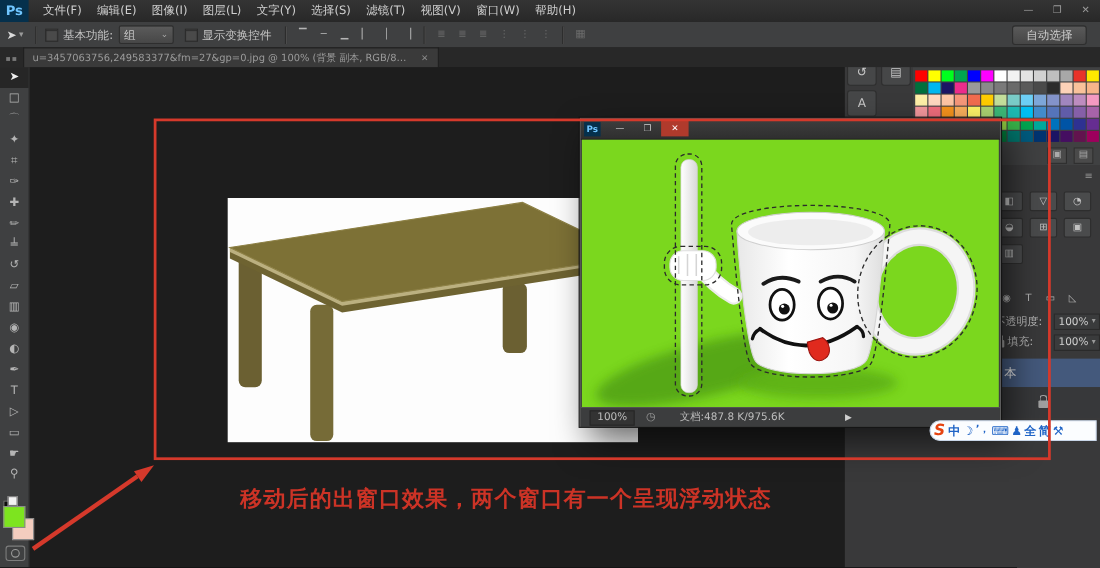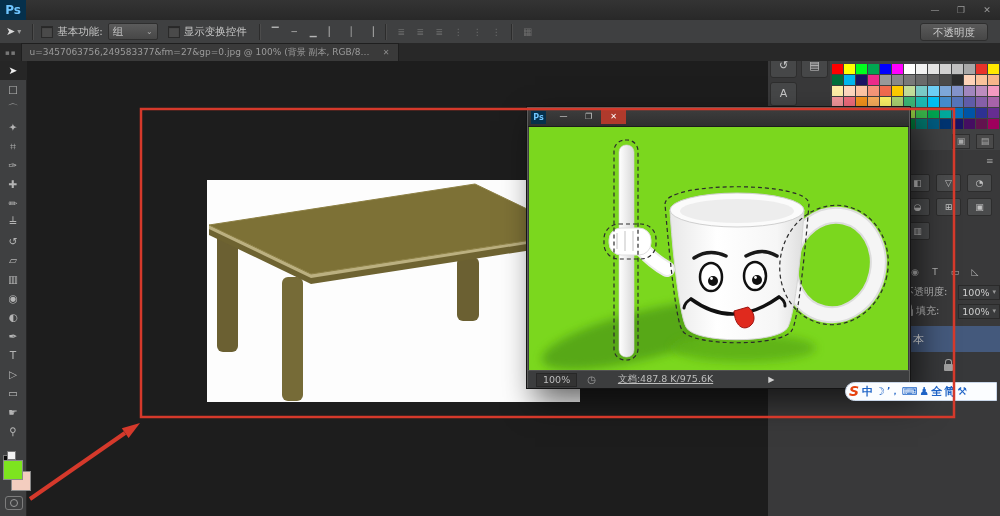--- a/index.html
+++ b/index.html
@@ -94,21 +94,21 @@
   .fw-title{height:18px;background:linear-gradient(#3e3e3e,#2f2f2f);display:flex;align-items:center;border-bottom:1px solid #1c1c1c;}
   .fw-logo{width:15px;height:13px;background:#05304c;color:#6fc5ff;font-size:8px;font-weight:bold;text-align:center;line-height:13px;margin:0 5px 0 3px;}
   .fw-title-text{font-size:10px;color:#cccccc;white-space:nowrap;overflow:hidden;flex:1;}
   .fw-btns{display:flex;margin-right:2px;}
   .fw-btns div{width:25px;height:14px;color:#cfcfcf;font-size:8px;line-height:14px;text-align:center;}
   .fw-btns div.selected{background:#b03a2c;color:#fff;}
   .fw-content{height:243px;margin:0 1px;position:relative;overflow:hidden;}
   .fw-status{height:17px;display:flex;align-items:center;background:#3c3d3e;border-top:1px solid #525252;font-size:9.5px;color:#bdbdbd;}
   .fw-zoom{background:#333;border:1px solid #272727;padding:0 6px;margin-left:8px;height:12px;line-height:12px;}
   .fw-clock{margin-left:10px;color:#9a9a9a;font-size:10px;}
-  .fw-docinfo{margin-left:22px;text-decoration:underline;}
+  .fw-docinfo{margin-left:22px;}
   .fw-flyout{margin-left:55px;color:#cfcfcf;font-size:8px;}
 
   
   .ime-bar{position:absolute;left:845px;top:382px;width:152px;height:19px;background:#fbfdff;border:1px solid #c9d6e8;
            border-radius:10px 0 0 10px;display:flex;align-items:center;gap:2px;padding:0 3px;z-index:20;box-sizing:border-box;}
   .ime-item{color:#1e63c6;font-size:11px;font-weight:bold;line-height:17px;}
   .ime-bar [data-name="sogou-logo"]{color:#e64310;font-style:italic;font-weight:900;font-size:14px;margin-right:1px;}
   .ime-bar [data-name="ime-punctuation-icon"]{font-size:9px;}
 
   
@@ -116,20 +116,32 @@
            letter-spacing:1px;z-index:30;font-family:"DejaVu Serif","Liberation Serif",serif;}
   .anno-svg{position:absolute;left:0;top:0;width:1000px;height:516px;z-index:30;pointer-events:none;}
 </style>
 </head>
 <body>
 
 <div class="screen" data-name="photoshop-app-window">
 
   <div class="menubar" data-name="menu-bar">
     <div class="ps-logo" data-name="app-logo">Ps</div>
+    <div class="menus" data-name="menu-list">
+        <div class="menu-item" data-name="menu-item">文件(F)</div>
+        <div class="menu-item" data-name="menu-item">编辑(E)</div>
+        <div class="menu-item" data-name="menu-item">图像(I)</div>
+        <div class="menu-item" data-name="menu-item">图层(L)</div>
+        <div class="menu-item" data-name="menu-item">文字(Y)</div>
+        <div class="menu-item" data-name="menu-item">选择(S)</div>
+        <div class="menu-item" data-name="menu-item">滤镜(T)</div>
+        <div class="menu-item" data-name="menu-item">视图(V)</div>
+        <div class="menu-item" data-name="menu-item">窗口(W)</div>
+        <div class="menu-item" data-name="menu-item">帮助(H)</div>
+      </div>
     <div class="win-controls" data-name="window-controls">
         <div class="win-ctrl" data-name="app-minimize-button">—</div>
         <div class="win-ctrl" data-name="app-restore-button">❐</div>
         <div class="win-ctrl" data-name="app-close-button">✕</div>
       </div>
   </div>
 
   <div class="optionsbar" data-name="options-bar">
     <span class="opt-tool" data-name="current-tool-icon">➤</span>
     <span class="caret" data-name="tool-preset-caret-icon">▾</span>
@@ -155,21 +167,21 @@
     <div class="icon-row dim" data-name="distribute-buttons">
         <div data-name="distribute-top-icon">≣</div>
         <div data-name="distribute-middle-icon">≣</div>
         <div data-name="distribute-bottom-icon">≣</div>
         <div data-name="distribute-left-icon">⋮</div>
         <div data-name="distribute-center-icon">⋮</div>
         <div data-name="distribute-right-icon">⋮</div>
       </div>
     <span class="sep" data-name="separator"></span>
     <span class="opt-icon" data-name="auto-align-icon">▦</span>
-    <div class="workspace-btn" data-name="workspace-switcher-button">不透明度</div>
+    <div class="workspace-btn" data-name="workspace-switcher-button">自动选择</div>
   </div>
 
   <div class="tabbar" data-name="document-tab-bar">
     <span class="tabstrip-icon" data-name="tab-strip-icon">▪▪</span>
     <div class="doc-tab" data-name="document-tab">
       <span class="doc-tab-title" data-name="document-tab-title">u=3457063756,249583377&amp;fm=27&amp;gp=0.jpg @ 100% (背景 副本, RGB/8#) *</span>
       <span class="doc-tab-close" data-name="tab-close-icon">✕</span>
     </div>
   </div>
 
@@ -437,20 +449,21 @@
       <div class="ime-item" data-name="ime-chinese-mode">中</div>
       <div class="ime-item" data-name="ime-moon-icon">☽</div>
       <div class="ime-item" data-name="ime-punctuation-icon">’，</div>
       <div class="ime-item" data-name="ime-keyboard-icon">⌨</div>
       <div class="ime-item" data-name="ime-user-icon">♟</div>
       <div class="ime-item" data-name="ime-fullwidth-toggle">全</div>
       <div class="ime-item" data-name="ime-simplified-toggle">简</div>
       <div class="ime-item" data-name="ime-tools-icon">⚒</div>
     </div>
 
+  <div class="caption" data-name="annotation-caption" style="color: rgb(204, 51, 38);">移动后的出窗口效果，两个窗口有一个呈现浮动状态</div>
 
   <svg class="anno-svg" data-name="annotation-overlay">
     <rect x="141" y="109" width="813" height="308" fill="none" stroke="#d5392b" stroke-width="2.5" data-name="annotation-rectangle"></rect>
     <line x1="30" y1="499" x2="125" y2="433" stroke="#d5392b" stroke-width="4" data-name="annotation-arrow-line"></line>
     <polygon points="140,423 128.6,438.1 121.8,428.3" fill="#d5392b" data-name="annotation-arrow-head"></polygon>
   </svg>
 
 </div>
 
 </body></html>

